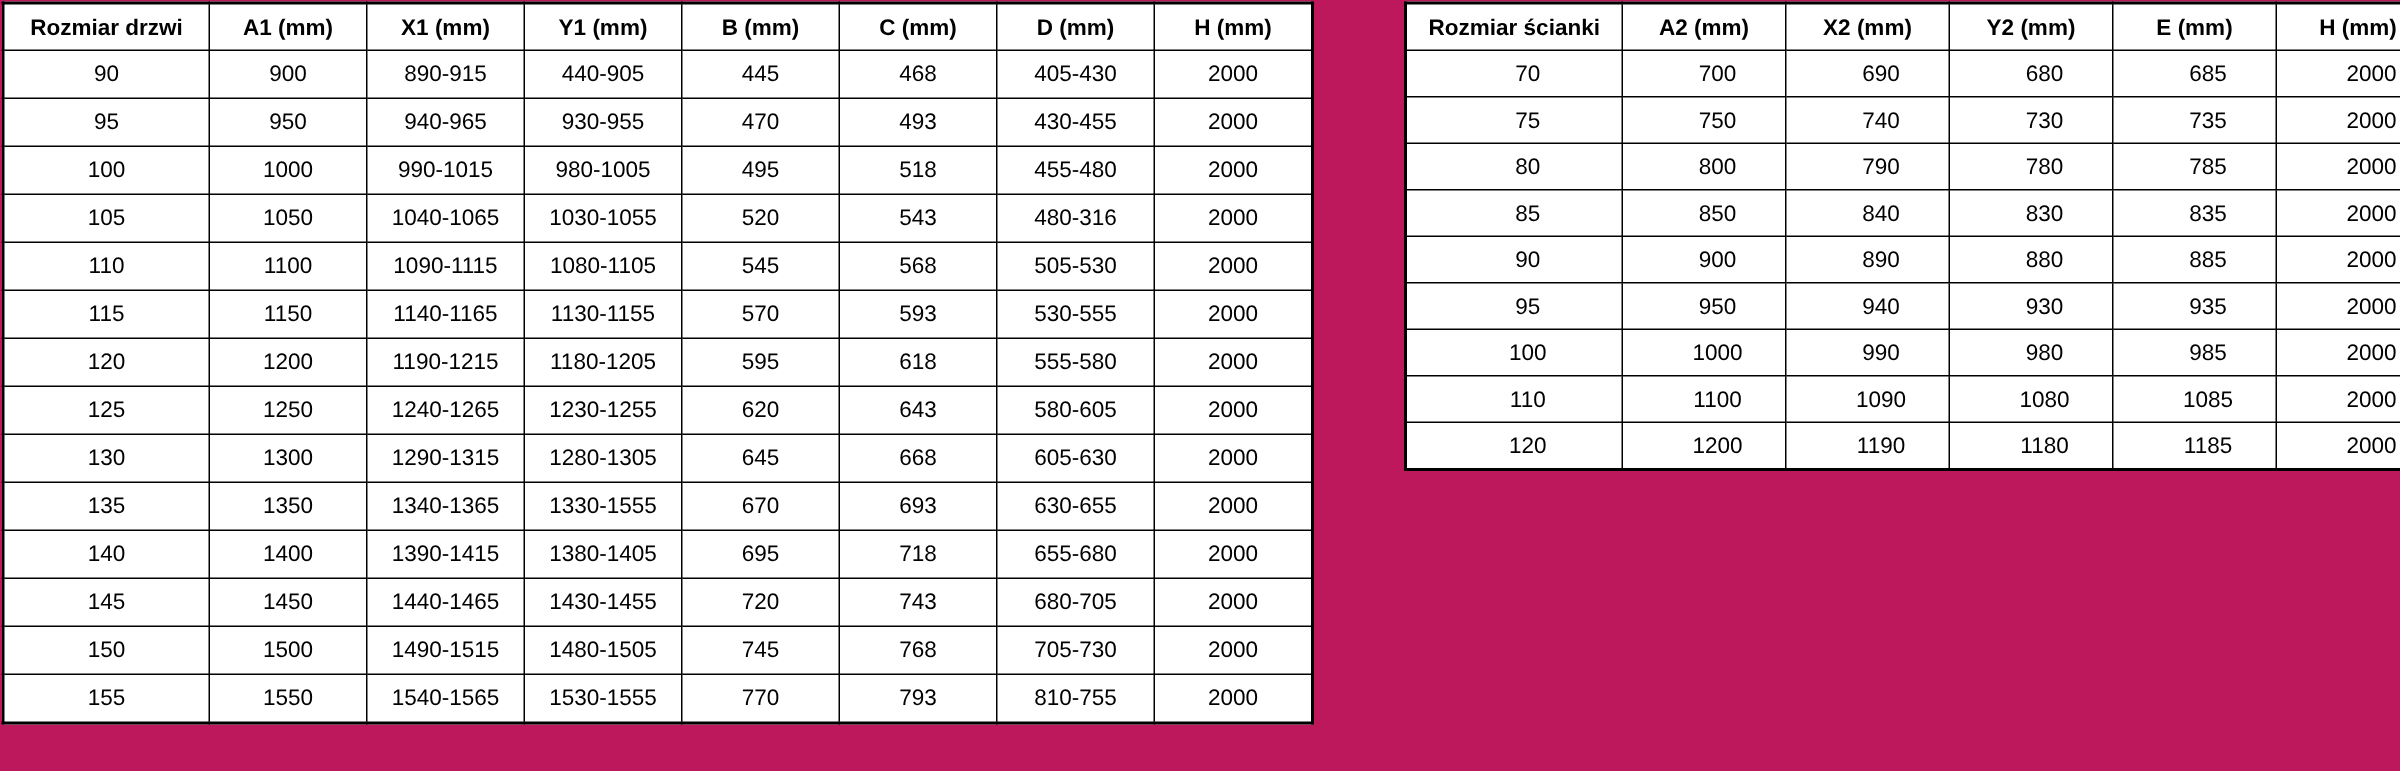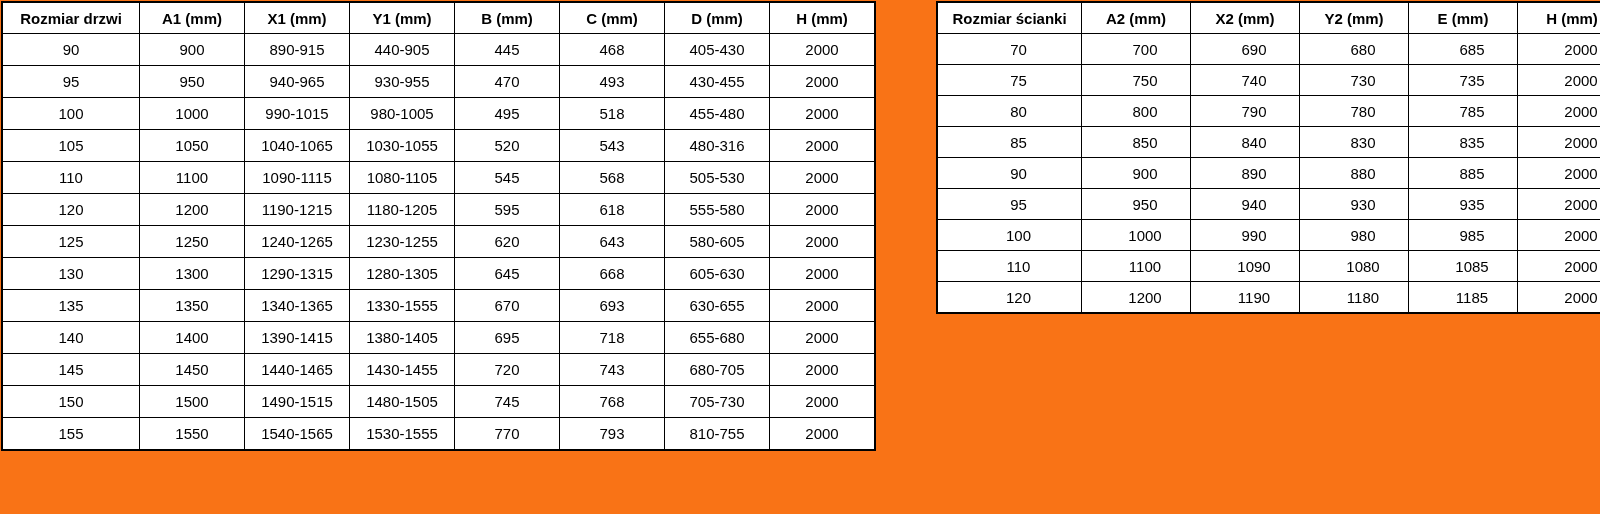--- a/index.html
+++ b/index.html
@@ -11,21 +11,21 @@
     width: 1600px;
     height: 514px;
     font-family: "Liberation Sans", sans-serif;
     color: #000000;
     overflow: hidden;
   }
   .canvas {
     position: relative;
     width: 1600px;
     height: 514px;
-    background: #f97316;
+    background: #be185d;
   }
   table.spec-table {
     position: absolute;
     top: 1px;
     border-collapse: collapse;
     table-layout: fixed;
     background: #ffffff;
     border: 2px solid #000000;
   }
   #door-table { left: 1px;   width: 833px; }
@@ -113,20 +113,30 @@
           <td>110</td>
           <td>1100</td>
           <td>1090-1115</td>
           <td>1080-1105</td>
           <td>545</td>
           <td>568</td>
           <td>505-530</td>
           <td>2000</td>
         </tr>
         <tr>
+          <td>115</td>
+          <td>1150</td>
+          <td>1140-1165</td>
+          <td>1130-1155</td>
+          <td>570</td>
+          <td>593</td>
+          <td>530-555</td>
+          <td>2000</td>
+        </tr>
+        <tr>
           <td>120</td>
           <td>1200</td>
           <td>1190-1215</td>
           <td>1180-1205</td>
           <td>595</td>
           <td>618</td>
           <td>555-580</td>
           <td>2000</td>
         </tr>
         <tr>

